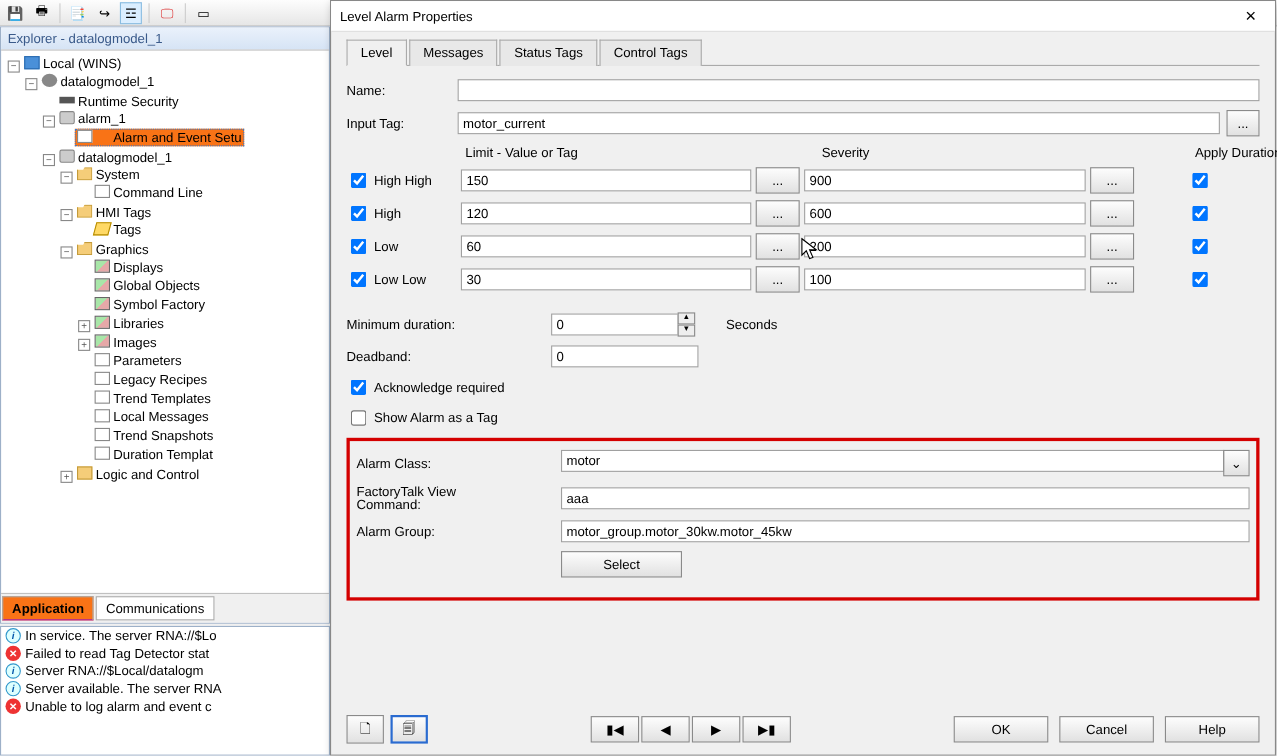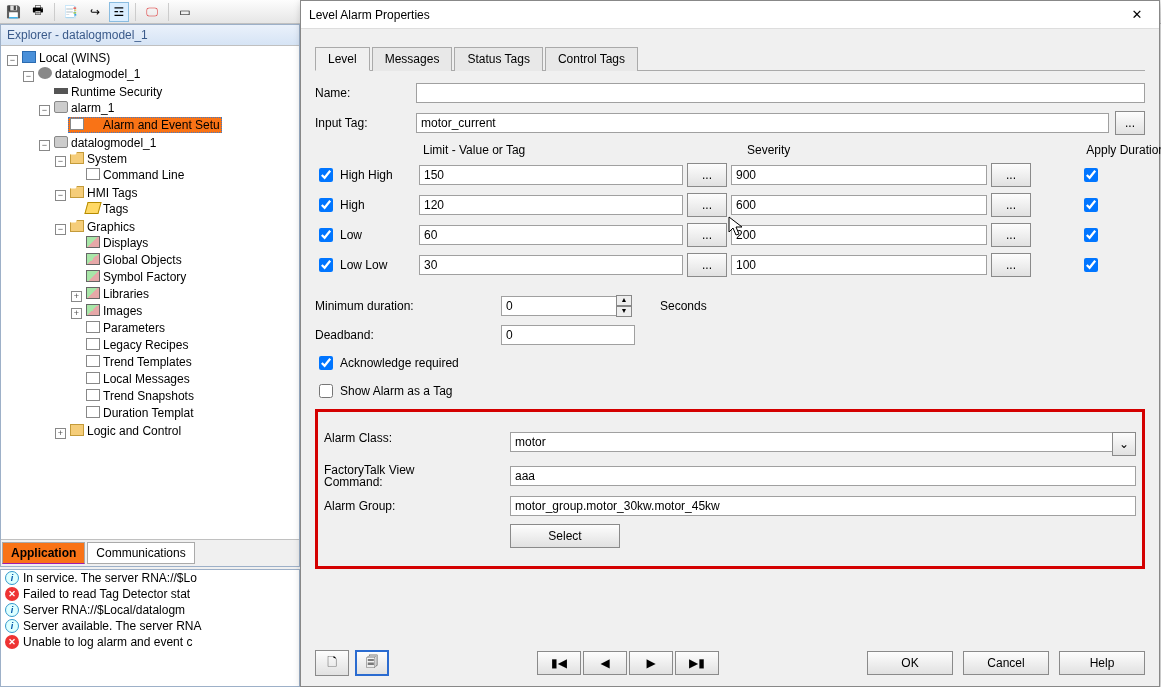--- a/index.html
+++ b/index.html
@@ -38,21 +38,21 @@
   
   .logpane{position:absolute;left:0;bottom:0;height:118px;width:300px;background:#fff;border:1px solid #9db0c8;overflow:hidden;}
   .logrow{display:flex;align-items:center;gap:4px;padding:1px 4px;white-space:nowrap;}
   .ic-info{width:14px;height:14px;border-radius:50%;background:#dff;border:1px solid #39c;display:flex;align-items:center;justify-content:center;font-size:9px;color:#05a;font-style:italic;font-weight:bold;}
   .ic-err{width:14px;height:14px;border-radius:50%;background:#e33;display:flex;align-items:center;justify-content:center;font-size:9px;color:#fff;font-weight:bold;}
   
   
   .dialog{position:absolute;left:300px;top:0;width:860px;height:687px;background:#f0f0f0;border:1px solid #888;box-shadow:2px 2px 8px rgba(0,0,0,.25);}
   .dialog-title{height:28px;display:flex;align-items:center;justify-content:space-between;padding:0 8px;font-size:12px;background:#fff;border-bottom:1px solid #ddd;}
   .dialog-close{width:28px;height:22px;display:flex;align-items:center;justify-content:center;font-size:13px;}
-  .dialog-body{padding:17px 14px;}
+  .dialog-body{padding:6px 14px;}
   .tabs{display:flex;border-bottom:1px solid #aaa;margin-bottom:12px;}
   .tab{padding:4px 12px;border:1px solid #aaa;border-bottom:none;margin-right:2px;background:#e8e8e8;position:relative;top:1px;}
   .tab.active{background:#f0f0f0;border-bottom:1px solid #f0f0f0;}
   
   .row{display:flex;align-items:center;margin-bottom:8px;gap:6px;}
   .lbl{width:95px;}
   input[type=text],select{border:1px solid #a0a0a0;padding:2px 4px;height:20px;background:#fff;}
   .btn{background:linear-gradient(#fdfdfd,#e1e1e1);border:1px solid #8a8a8a;padding:2px 10px;height:24px;min-width:24px;display:inline-flex;align-items:center;justify-content:center;}
   .ell{min-width:30px;padding:2px 6px;}
   
@@ -351,21 +351,21 @@
       <span>Acknowledge required</span>
     </div>
     <div class="row chkwrap">
       <input type="checkbox" style="">
       <span>Show Alarm as a Tag</span>
     </div>
 
     <div class="redbox">
       <div class="row">
         <span style="width:180px;">Alarm Class:</span>
-        <div style="flex:1;display:flex;margin-top:12px;">
+        <div style="flex:1;display:flex;">
           <input type="text" style="flex: 1 1 0%;" value="motor">
           <button class="btn" style="width:20px;padding:0;margin-left:-1px;">⌄</button>
         </div>
       </div>
       <div class="row">
         <span style="width:180px;line-height:12px;"><span>FactoryTalk View</span><br><span>Command:</span></span>
         <input type="text" style="flex: 1 1 0%;" value="aaa">
       </div>
       <div class="row">
         <span style="width:180px;">Alarm Group:</span>

